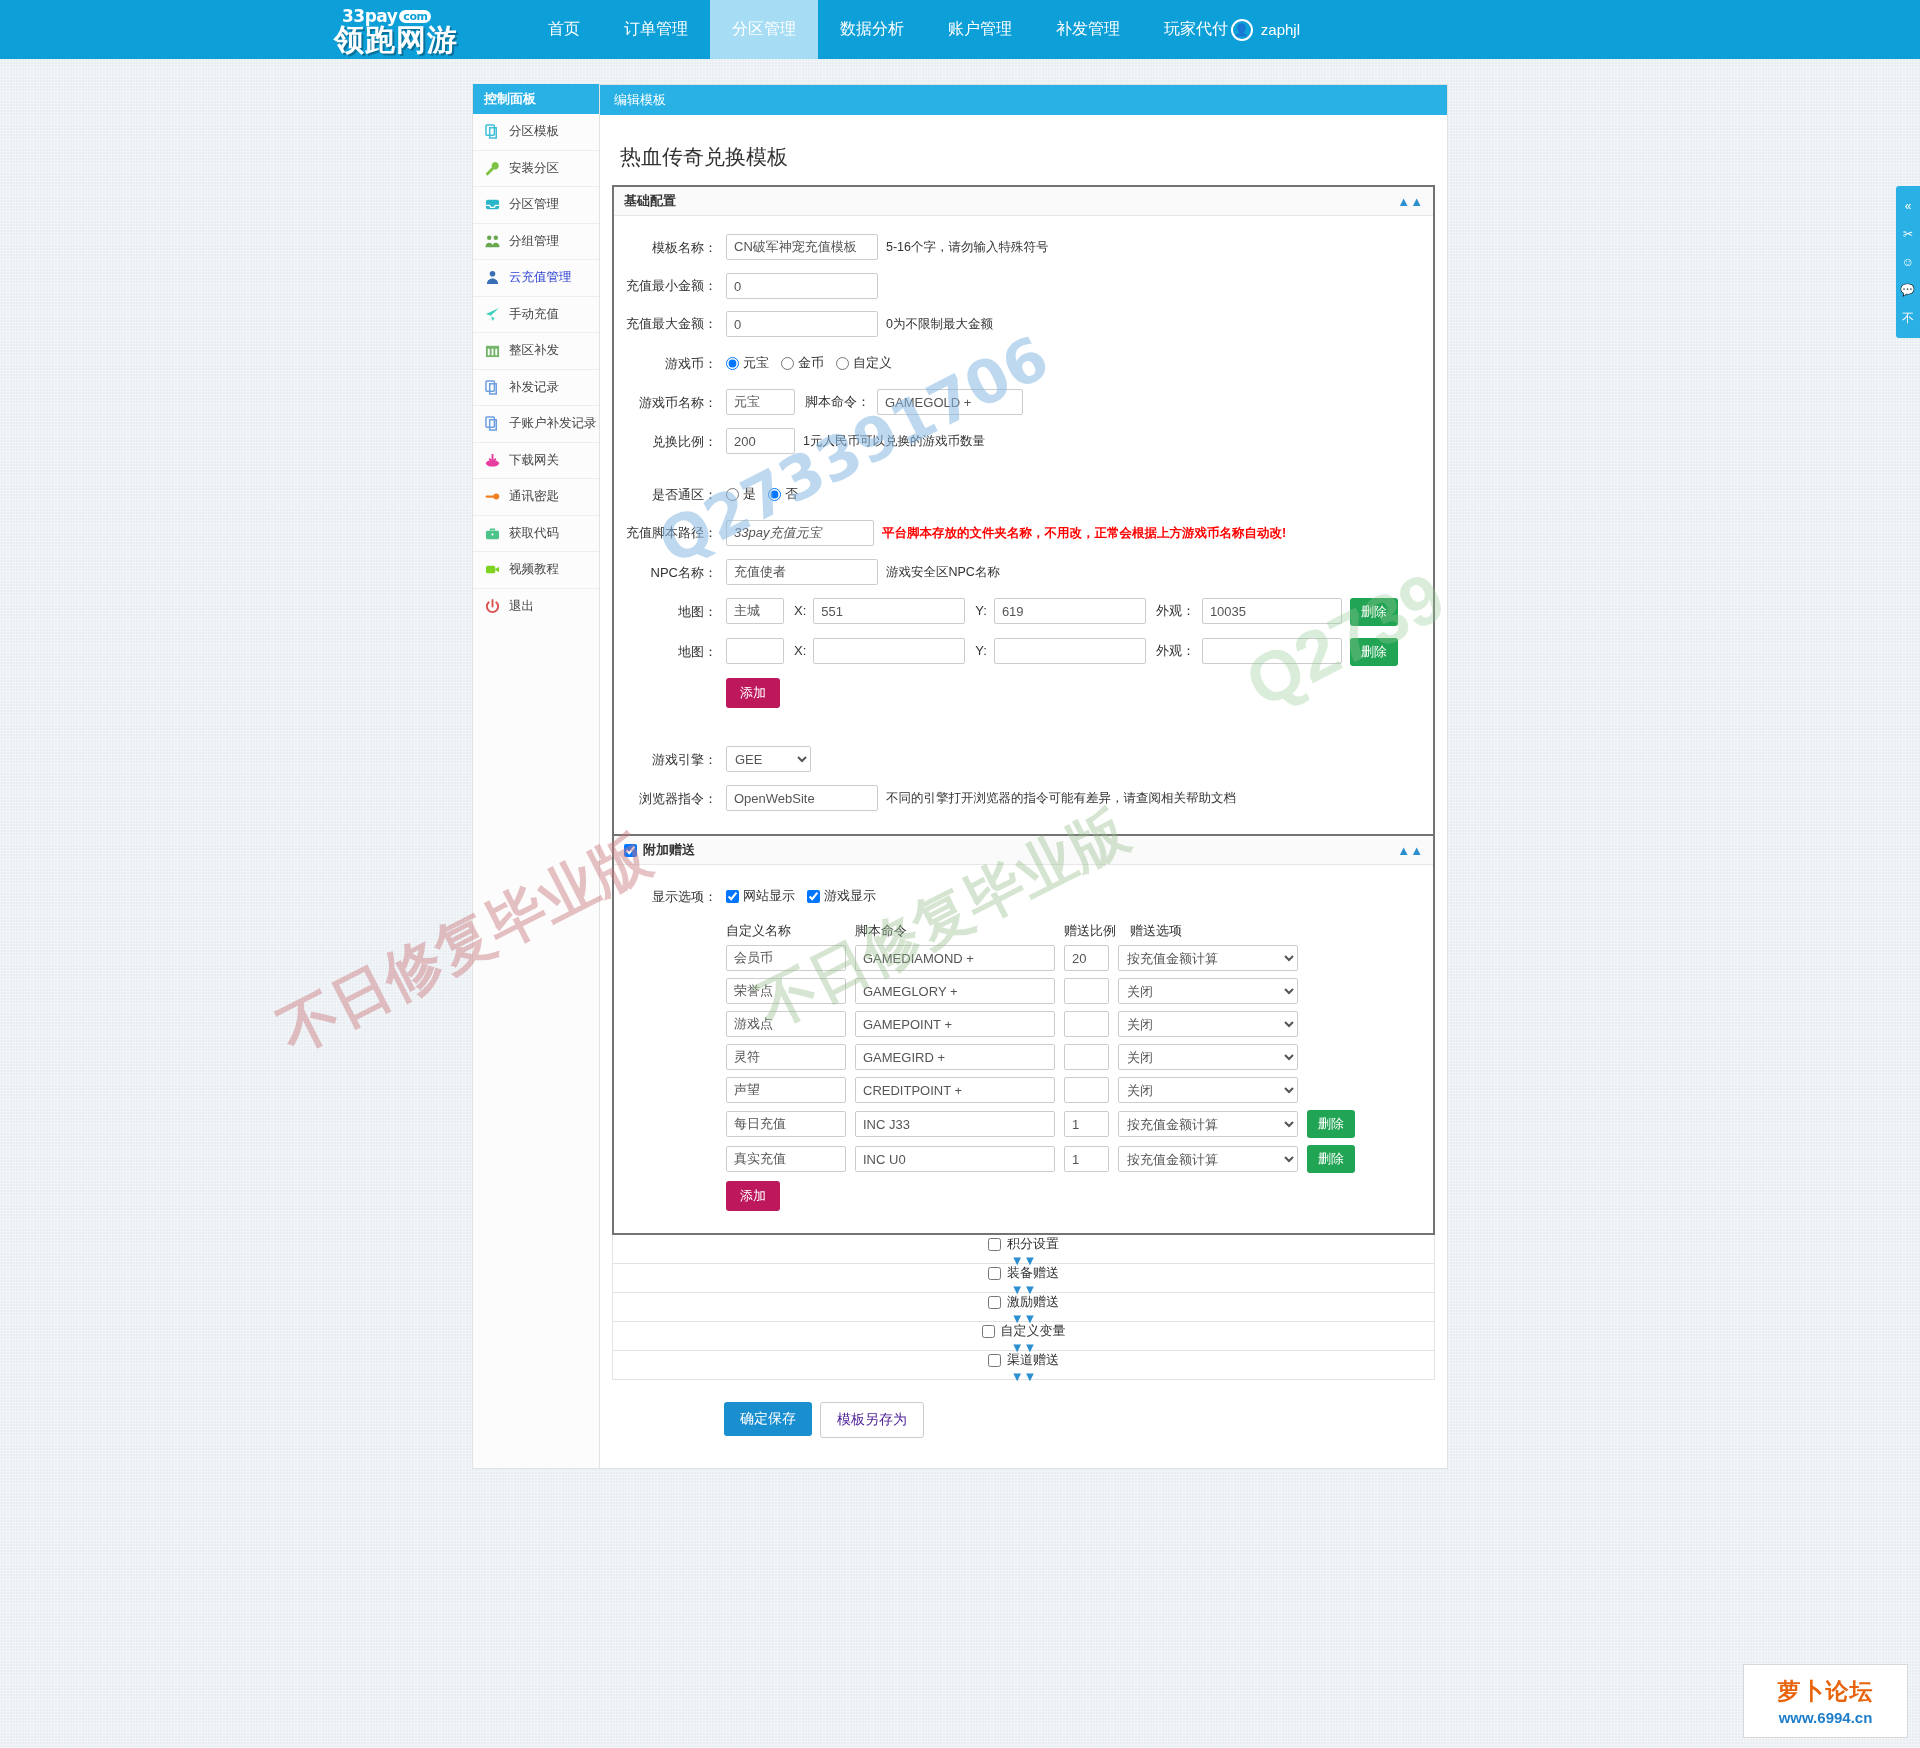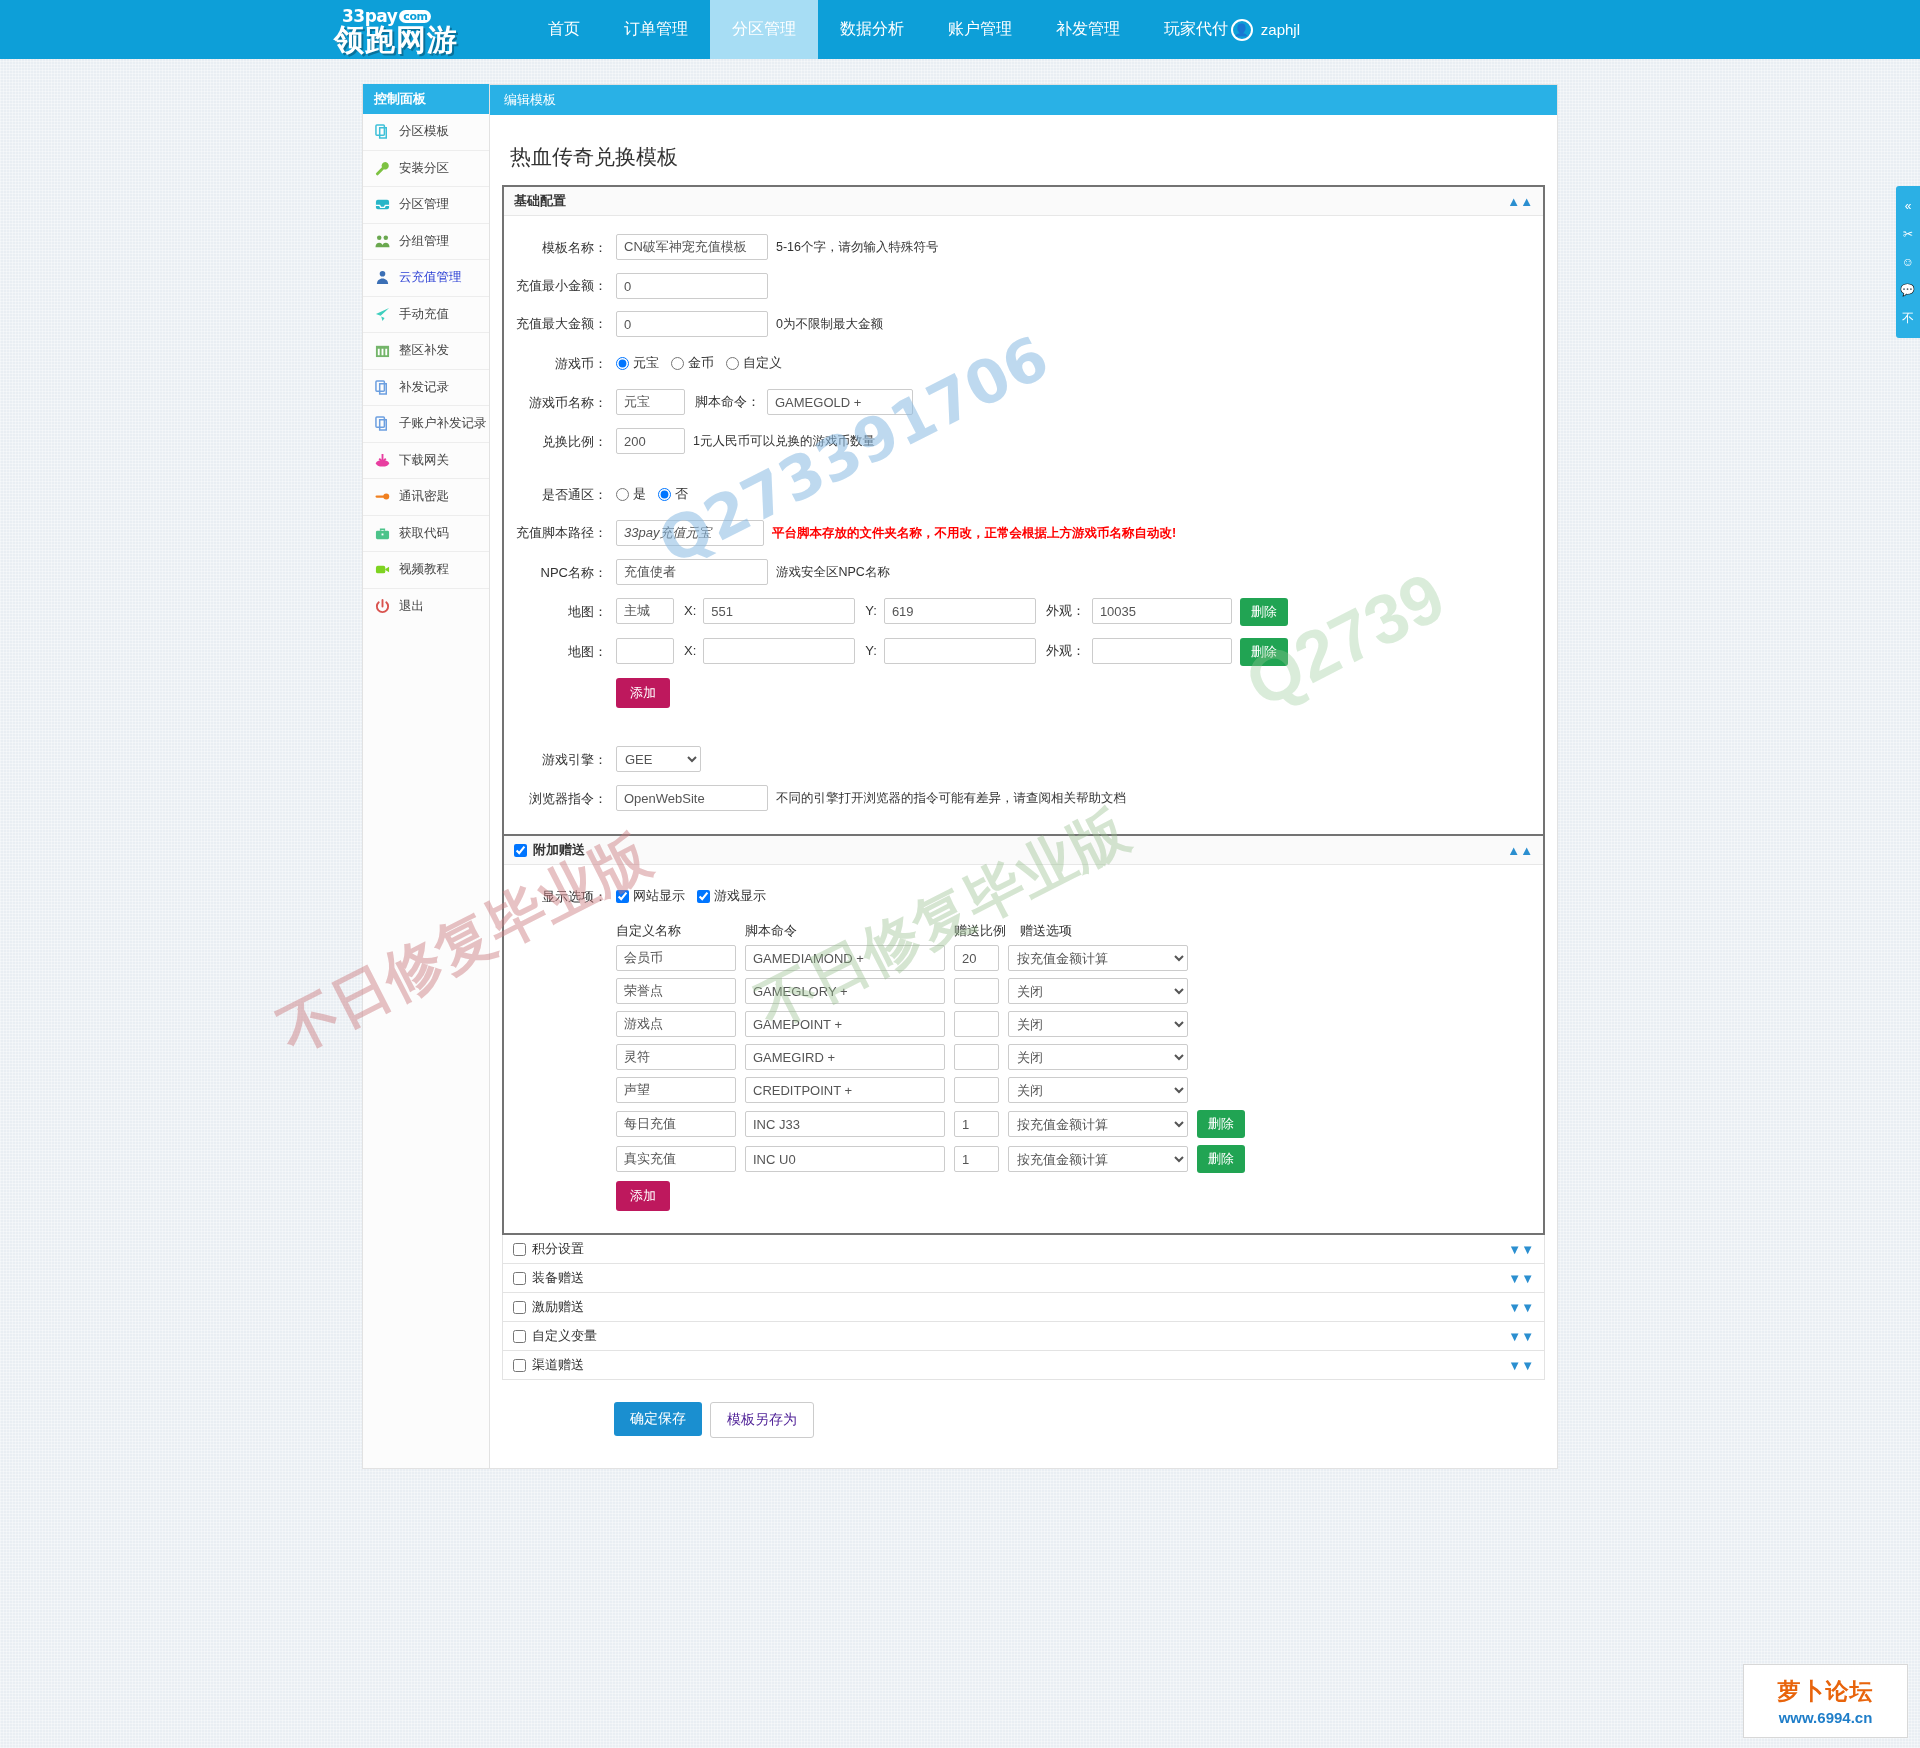--- a/index.html
+++ b/index.html
@@ -53,21 +53,21 @@
   .nav-user{
     position:absolute; right:620px; top:0; height:59px; display:flex; align-items:center;
     color:#fff; font-size:15px; gap:8px;
   }
   .user-ico{
     width:22px;height:22px;border-radius:50%;border:2px solid #fff;
     display:flex;align-items:center;justify-content:center;font-size:12px;
   }
 
   
-  .wrap{ width:1196px; margin:12px auto; position:relative; }
+  .wrap{ width:976px; margin:12px auto; position:relative; }
   .page{ display:flex; margin-top:25px; }
 
   
   .sidebar{ width:128px; flex:none; background:#fcfcfc; border:1px solid #e2e2e2; border-top:none;}
   .sidebar-head{
     background:#29b1e6; color:#fff; font-size:13px; font-weight:bold;
     height:30px; display:flex; align-items:center; padding-left:11px;
   }
   .side-item{
     height:36.5px; display:flex; align-items:center; gap:9px; padding-left:12px;
@@ -136,21 +136,21 @@
   .gift-row{ display:flex; align-items:center; margin-bottom:7px; margin-left:112px;}
   .col-name{ width:120px; }
   .col-cmd{ width:200px; margin-left:9px;}
   .col-ratio{ width:45px; margin-left:9px;}
   .col-opt{ width:180px; margin-left:9px;}
 
   
   .collapsed{
     border:1px solid #e3e3e3; border-top:none;
     height:29px; display:flex; align-items:center; justify-content:space-between;
-    padding:0 10px; background:#fff; font-size:13px;
+    padding:0 10px; background:#fff; font-size:13px;flex-direction:column;
   }
   .collapsed .lhs{ display:flex;align-items:center;gap:6px;}
 
   
   .footer{
     text-align:center; font-size:12.5px; color:#555; padding-top:22px; line-height:30px;
   }
 
   
   .dock{

